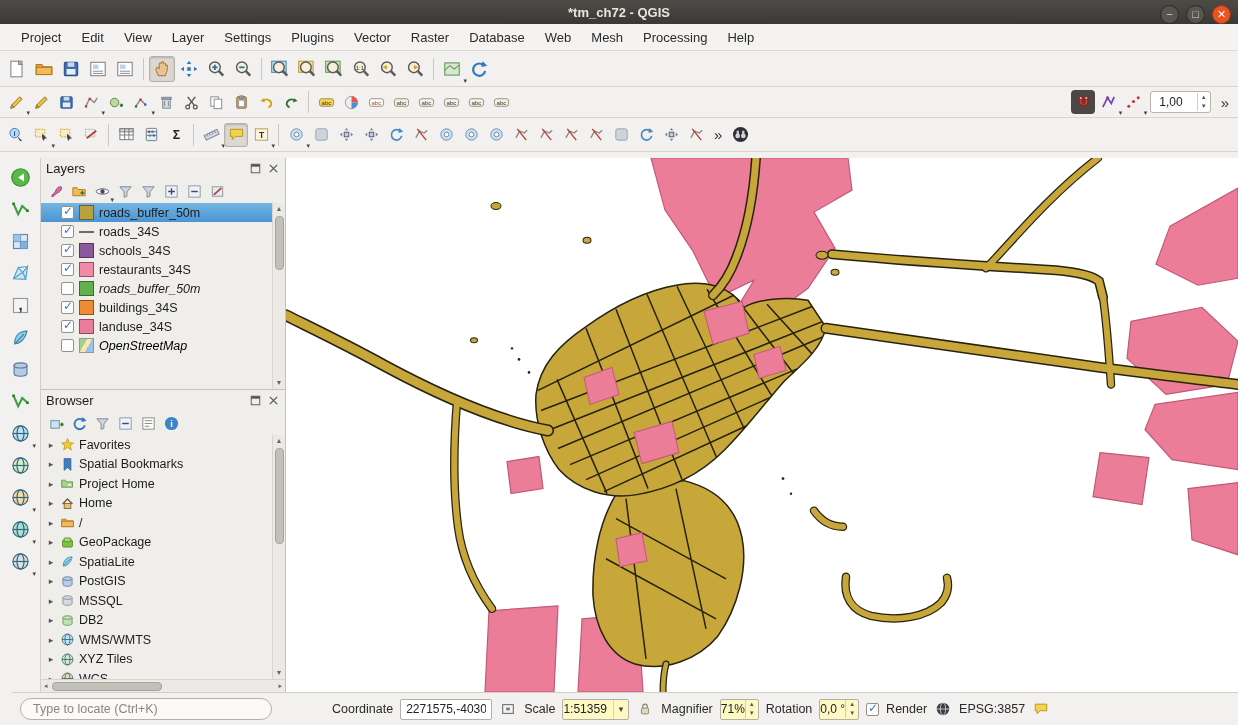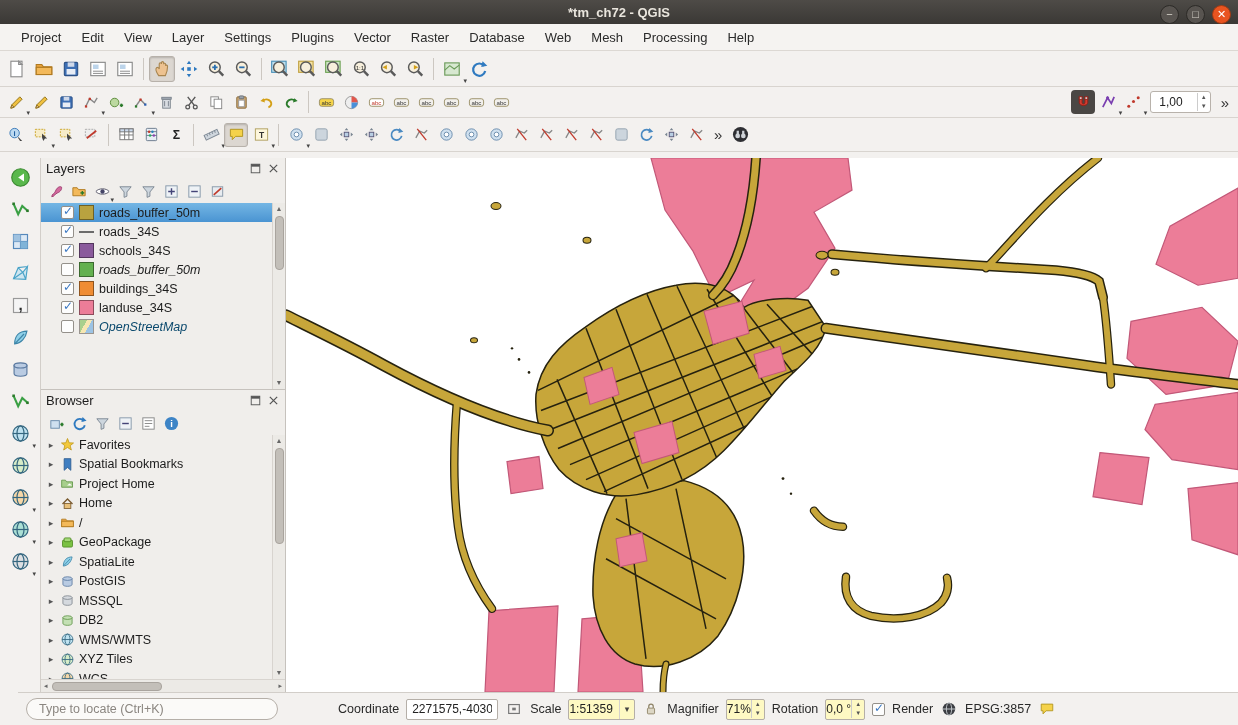--- a/index.html
+++ b/index.html
@@ -56,21 +56,21 @@
   .ph-btn{width:14px;height:14px;display:flex;align-items:center;justify-content:center;}
   .ph-btn .ic{width:11px;height:11px;}
   .panel-toolbar{height:24px;display:flex;align-items:center;gap:3px;padding:0 5px;flex:none;}
   .panel-toolbar .tb-btn{width:20px;height:20px;}
   .panel-body{display:flex;flex:1;min-height:0;}
   .list{flex:1;overflow:hidden;}
 
   .layer-row{height:19px;display:flex;align-items:center;gap:5px;padding-left:20px;font-size:12.5px;color:#1c1c1c;}
   .layer-row.selected{background:linear-gradient(var(--sel1,#74b6e4),var(--sel2,#4a94d2));}
   .layer-label.it{font-style:italic;}
-  .layer-label.muted{color:#0c4a6e;}
+  .layer-label.muted{color:#000000;}
   .cb{width:13px;height:13px;background:#fdfdfd;border:1px solid #94908a;border-radius:2px;position:relative;flex:none;}
   .cb.checked::after{content:"✓";position:absolute;left:1px;top:-3px;font-size:12px;color:#3a77c2;font-weight:bold;}
   .swatch{width:15px;height:15px;border:1px solid rgba(0,0,0,.4);flex:none;}
   .swatch.line{border:none;background:none;display:flex;align-items:center;justify-content:center;}
   .swatch.line i{display:block;width:15px;height:2px;}
   .swatch.raster{border:1px solid #9a958f;background:linear-gradient(120deg,#a8d08d 0 35%,#f6e7b2 35% 60%,#9cc3e4 60% 100%);}
 
   .br-row{height:19.5px;display:flex;align-items:center;gap:4px;padding-left:5px;font-size:12.5px;color:#1c1c1c;}
   .expander{width:10px;color:#555;font-size:9px;flex:none;text-align:center;}
   .br-row .ic{width:15px;height:15px;flex:none;}
@@ -80,21 +80,21 @@
   .sc-handle{width:9px;background:#c3bfb9;border:1px solid #a9a49e;border-radius:4px;margin:1px 0;}
   .sc-fill{flex:1;}
   .hscroll{height:13px;border-top:1px solid #d8d4cf;background:#eceae6;display:flex;align-items:center;flex:none;}
   .hscroll .sc-arrow{padding:0 3px;}
   .hscroll .sc-handle{height:9px;width:110px;margin:0 1px;}
 
   .map-canvas{flex:1;position:relative;background:#fff;overflow:hidden;}
   .map-canvas svg{position:absolute;inset:0;width:100%;height:100%;}
 
   
-  .statusbar{position:absolute;left:18px;right:0;bottom:0;height:33px;background:#f3f1ef;border-top:1px solid #d2cec9;
+  .statusbar{position:absolute;left:12px;right:0;bottom:0;height:33px;background:#f3f1ef;border-top:1px solid #d2cec9;
     display:flex;align-items:center;padding:0 8px;gap:7px;font-size:12.5px;color:#2a2a2a;}
   .locate{width:252px;height:22px;border:1px solid #b5afa8;border-radius:11px;background:#fbfaf8;
     padding:0 12px;font-size:12.5px;color:#333;font-family:inherit;}
   .locate::placeholder{color:#8b8680;}
   .sb-spacer{width:46px;}
   .sb-input{height:21px;border:1px solid #b5afa8;border-radius:2px;background:#fff;padding:0 5px;
     font-size:12px;color:#222;font-family:inherit;}
   .sb-combo,.sb-spin{height:21px;border:1px solid #b5afa8;border-radius:2px;background:#fef9c3;display:flex;
     align-items:center;padding-left:0;font-size:12px;color:#222;}
   .combo-arrow{padding:0 5px;font-size:9px;color:#444;border-left:1px solid #d5d1cc;margin-left:6px;align-self:stretch;display:flex;align-items:center;}
@@ -786,20 +786,25 @@
                 <span class="cb checked"></span>
                 <span class="swatch line">
                   <i style="background:#6b6b6b"></i>
                 </span>
                 <span class="layer-label  ">roads_34S</span>
               </div>
               <div class="layer-row">
                 <span class="cb checked"></span>
                 <span class="swatch" style="background:#8a5a9c"></span>
                 <span class="layer-label  ">schools_34S</span>
+              </div>
+              <div class="layer-row">
+                <span class="cb checked"></span>
+                <span class="swatch" style="background:#f08aa6"></span>
+                <span class="layer-label  ">restaurants_34S</span>
               </div>
               <div class="layer-row">
                 <span class="cb "></span>
                 <span class="swatch" style="background:#63b04f"></span>
                 <span class="layer-label it ">roads_buffer_50m</span>
               </div>
               <div class="layer-row">
                 <span class="cb checked"></span>
                 <span class="swatch" style="background:#ef8c33"></span>
                 <span class="layer-label  ">buildings_34S</span>

